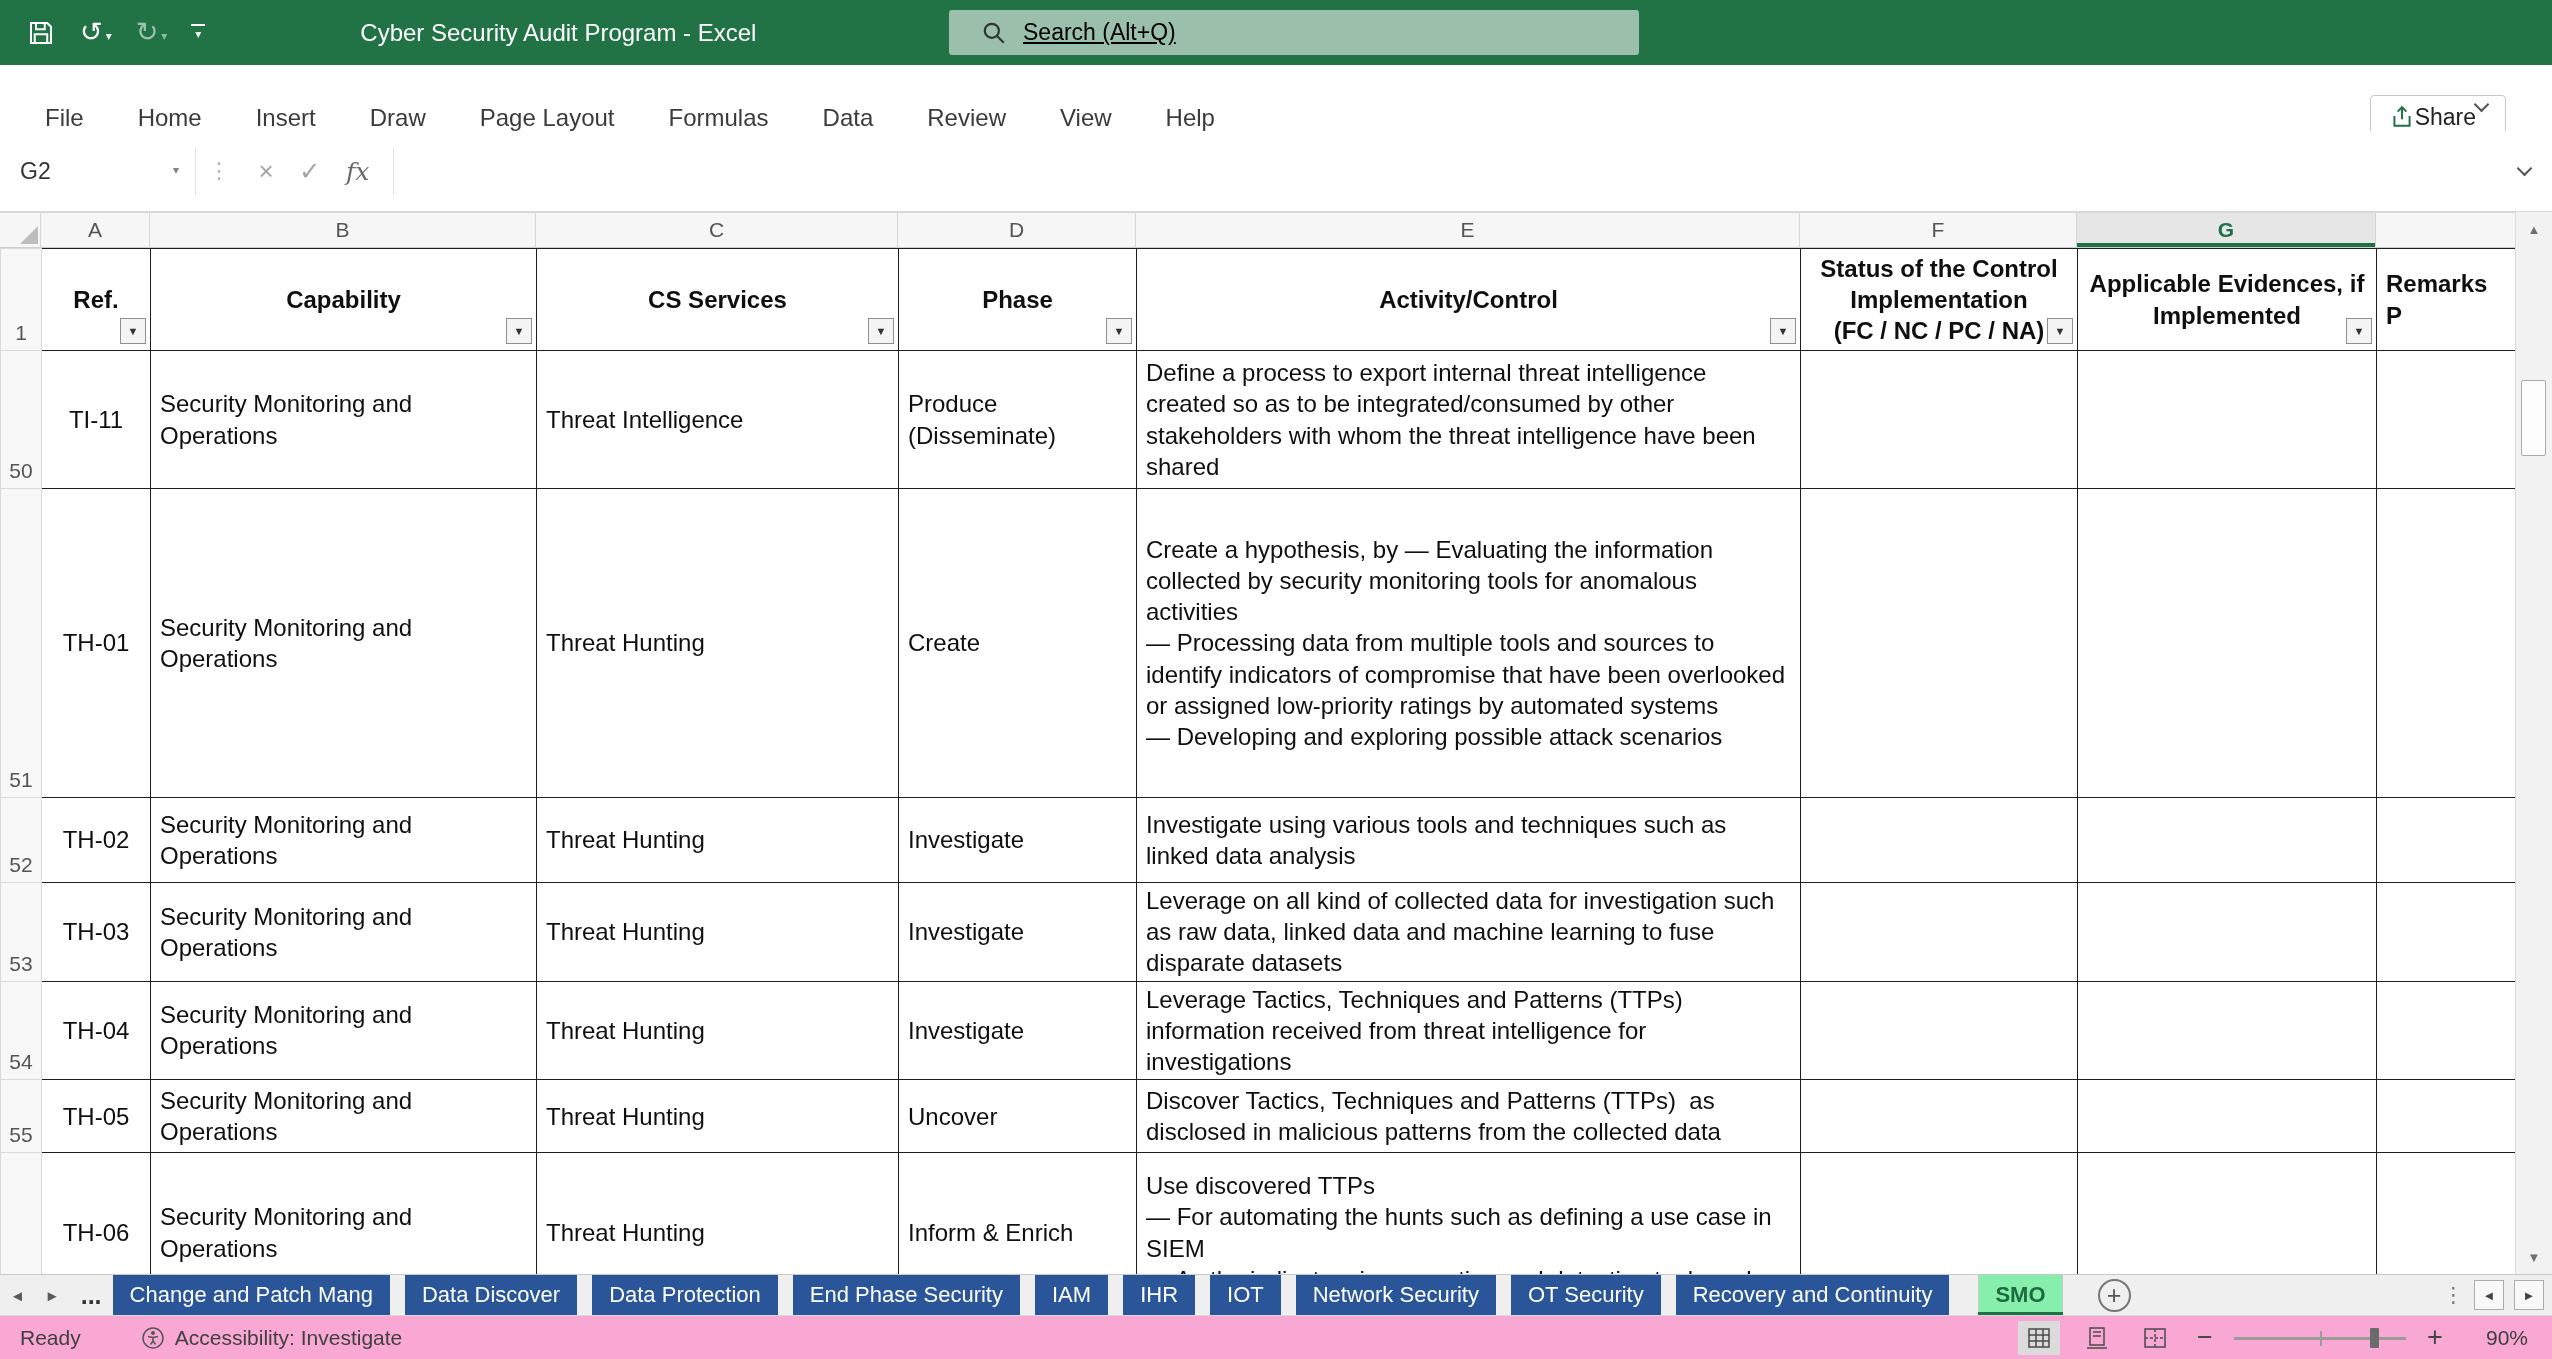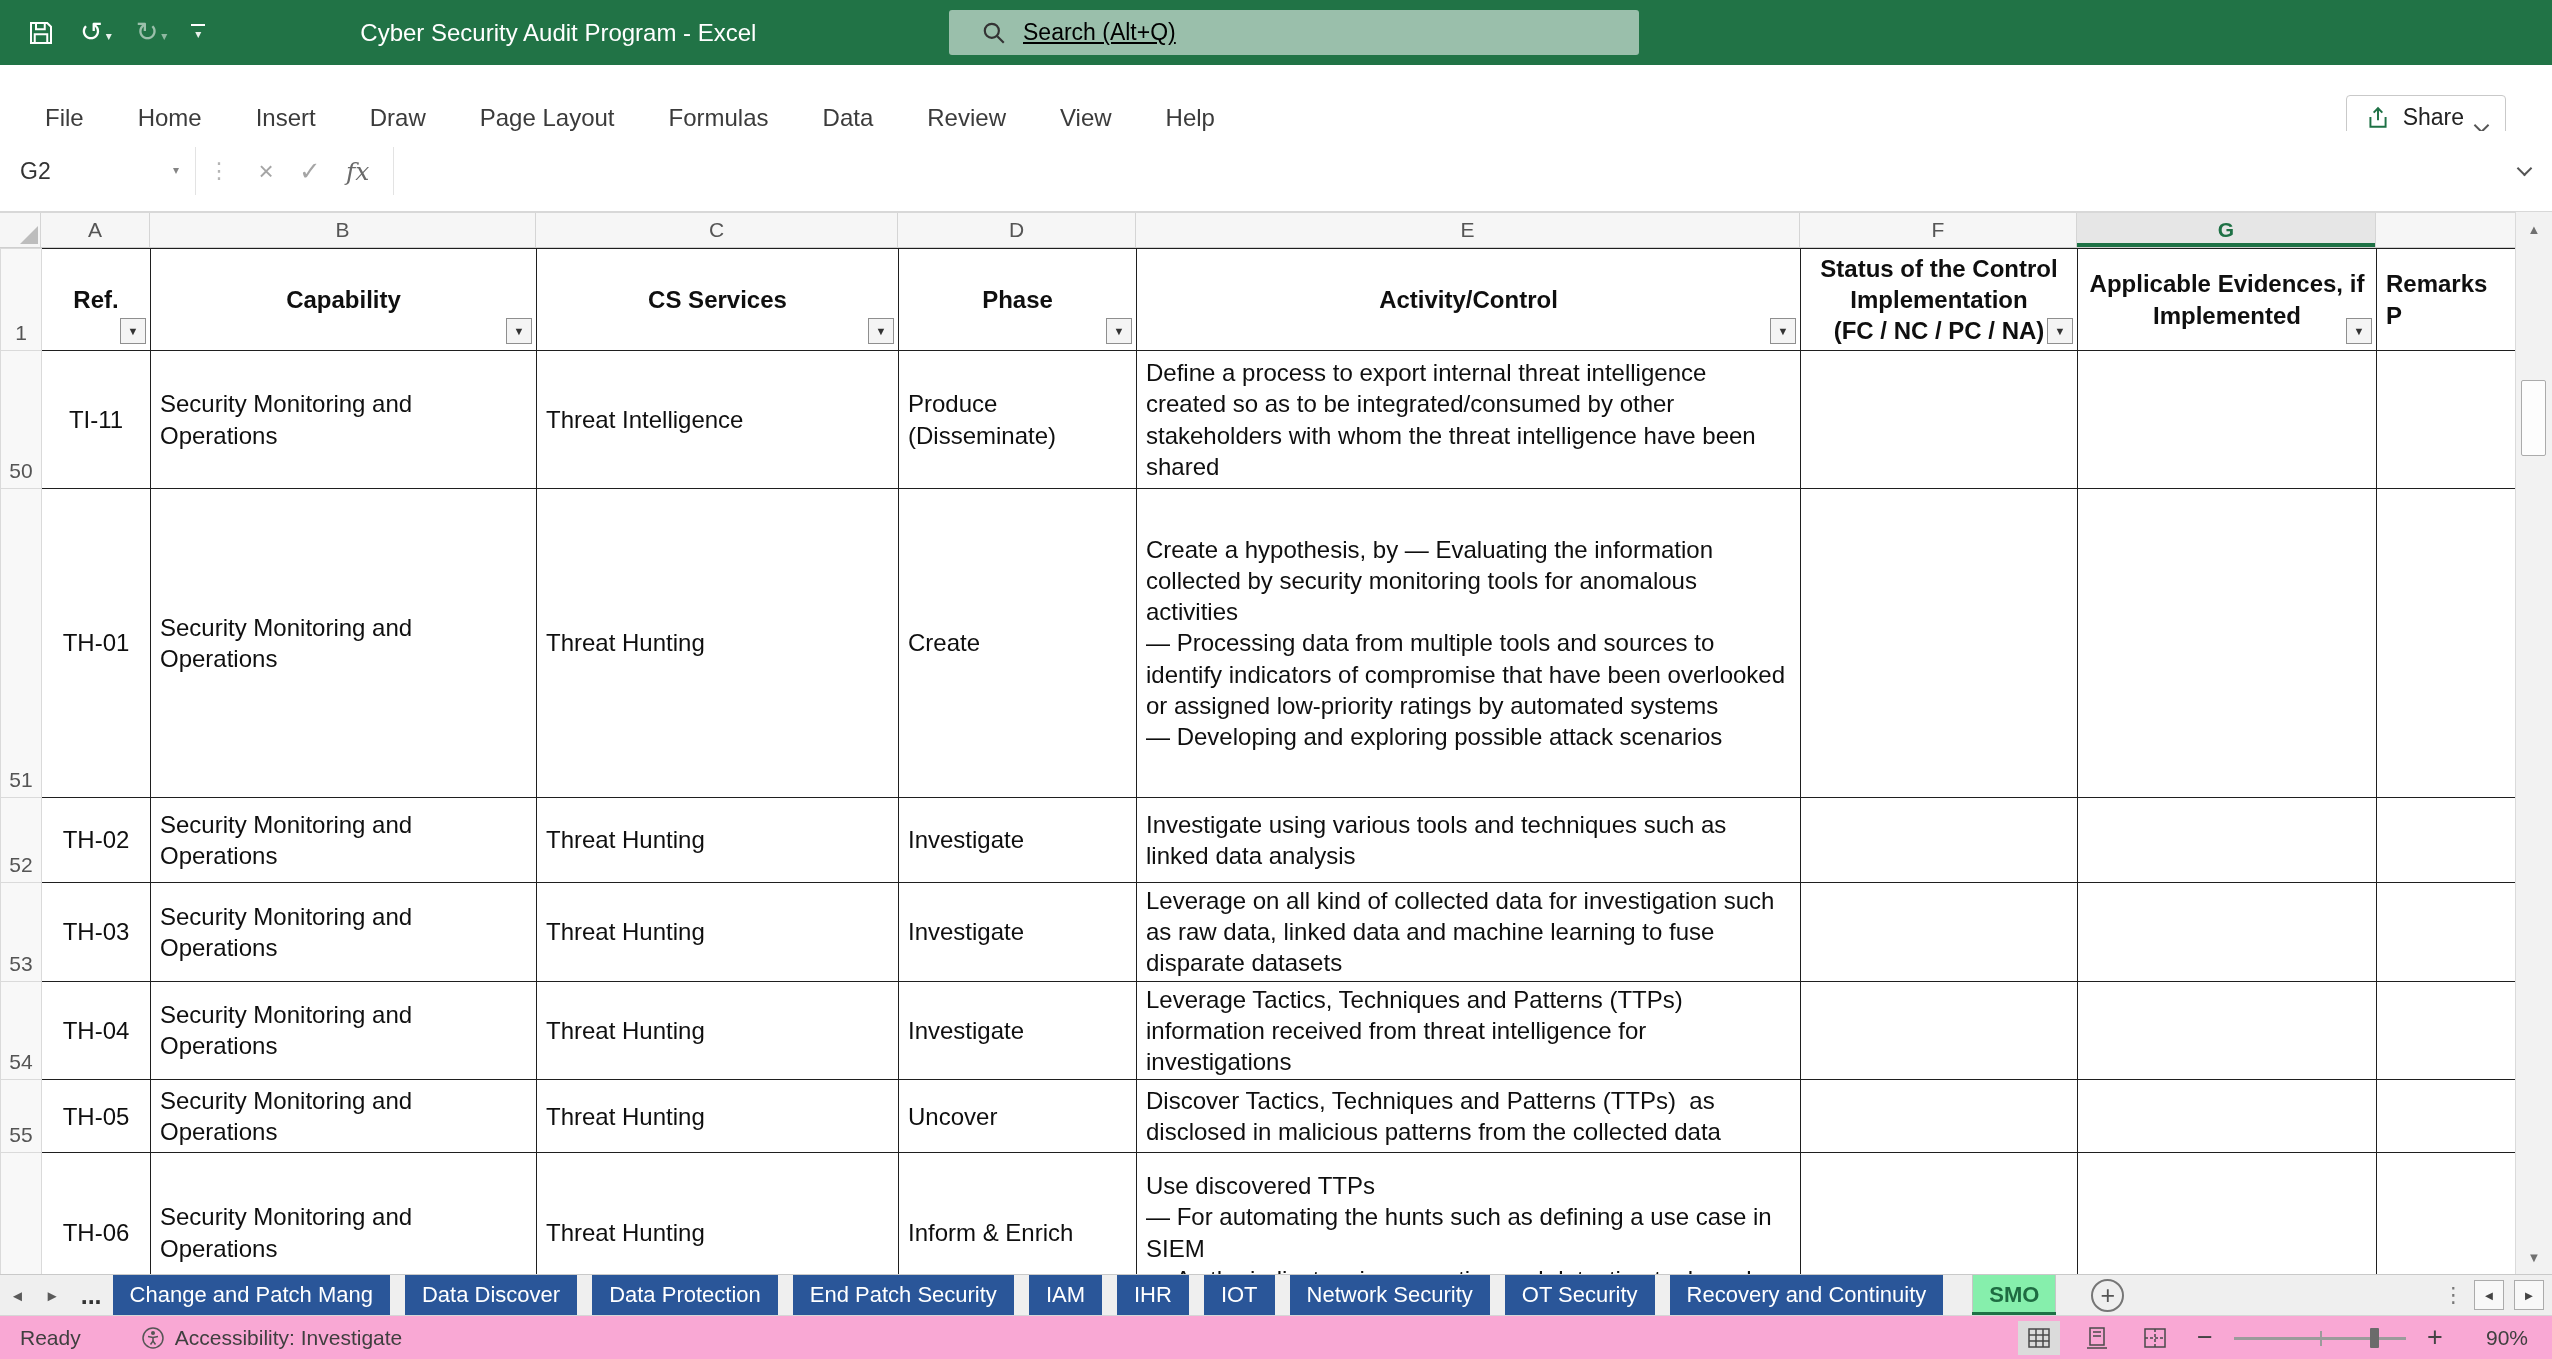--- a/index.html
+++ b/index.html
@@ -22,21 +22,21 @@
   .tb-right { position:absolute; right:0; top:0; height:65px; display:flex; align-items:center; }
   .signin { background:#fff; color:#333; font-size:22px; padding:8px 24px; border-radius:2px; margin-right:44px; }
   .pen { font-size:28px; margin-right:48px; }
   .ribopts { margin-right:42px; display:flex; }
   .winbtn { width:76px; height:65px; display:flex; align-items:center; justify-content:center; }
 
   
   .ribbonrow { position:absolute; top:65px; left:0; width:100%; height:66px; background:#fff; border-bottom:1px solid #EFEFEF; display:flex; align-items:center;margin-top:20px; }
   .rtab { font-size:24px; color:#3b3b3b; padding:0 27px; height:100%; display:flex; align-items:center; }
   .rtab:first-child { margin-left:18px; }
-  .share-btn { position:absolute; right:46px; display:flex; align-items:flex-end; gap:12px; border:1px solid #C9C9C9; border-radius:4px; padding:8px 18px; font-size:23px; color:#222; background:#fff; }
+  .share-btn { position:absolute; right:46px; display:flex; align-items:flex-start; gap:0; border:1px solid #C9C9C9; border-radius:4px; padding:8px 18px; font-size:23px; color:#222; background:#fff; }
   .chev { width:11px; height:11px; border-right:2px solid #555; border-bottom:2px solid #555; transform:rotate(45deg); margin-top:-5px; }
 
   
   .formularow { position:absolute; top:131px; left:0; width:100%; height:81px; background:#fff; border-bottom:1px solid #D8D8D8; display:flex; align-items:center; }
   .namebox { display:flex; align-items:center; justify-content:space-between; width:196px; height:48px; padding:0 16px 0 20px; font-size:23px; color:#333; border-right:1px solid #E3E3E3; }
   .fdots { color:#B5B5B5; font-size:22px; margin:0 12px; letter-spacing:2px; }
   .fbtn { width:44px; text-align:center; font-size:26px; color:#A5A5A5; }
   .fx { font-size:25px; color:#6a6a6a; font-style:italic; font-family:"DejaVu Serif","Liberation Serif",serif; margin:0 14px; }
   .finput { flex:1; height:48px; border-left:1px solid #E3E3E3; margin-left:10px; font-size:23px; padding:8px 14px; }
   .fchev { width:56px; display:flex; justify-content:center; }
@@ -309,21 +309,21 @@
     <span class="tb-nav">
         <span>◄</span>
       </span>
     <span class="tb-nav">
         <span>►</span>
       </span>
     <span class="tb-ell">...</span>
     <span class="sheettab">Change and Patch Mang</span>
     <span class="sheettab">Data Discover</span>
     <span class="sheettab">Data Protection</span>
-    <span class="sheettab">End Patch Security</span>
+    <span class="sheettab">End Phase Security</span>
     <span class="sheettab">IAM</span>
     <span class="sheettab">IHR</span>
     <span class="sheettab">IOT</span>
     <span class="sheettab">Network Security</span>
     <span class="sheettab">OT Security</span>
     <span class="sheettab">Recovery and Continuity</span>
     <span class="sheettab active">SMO</span>
     <span class="newsheet">
         <span>+</span>
       </span>

